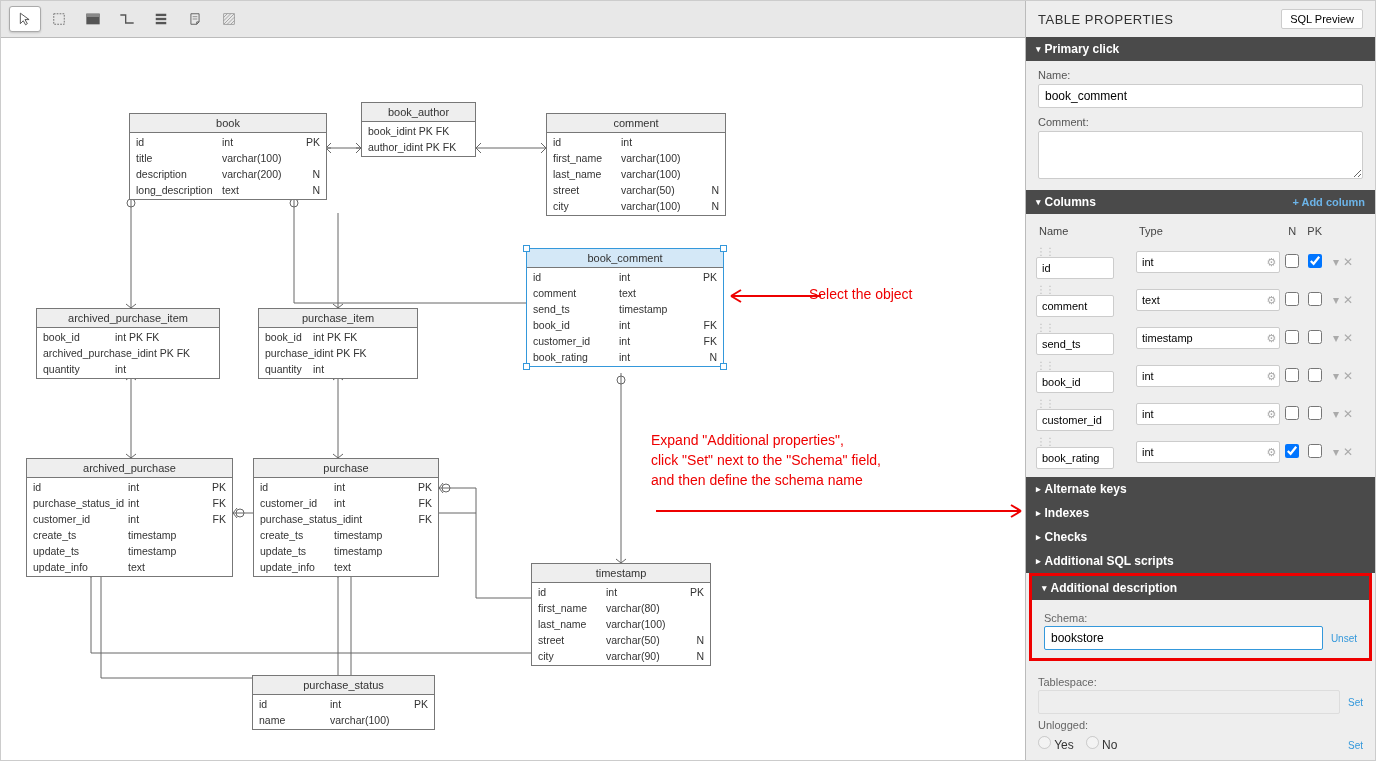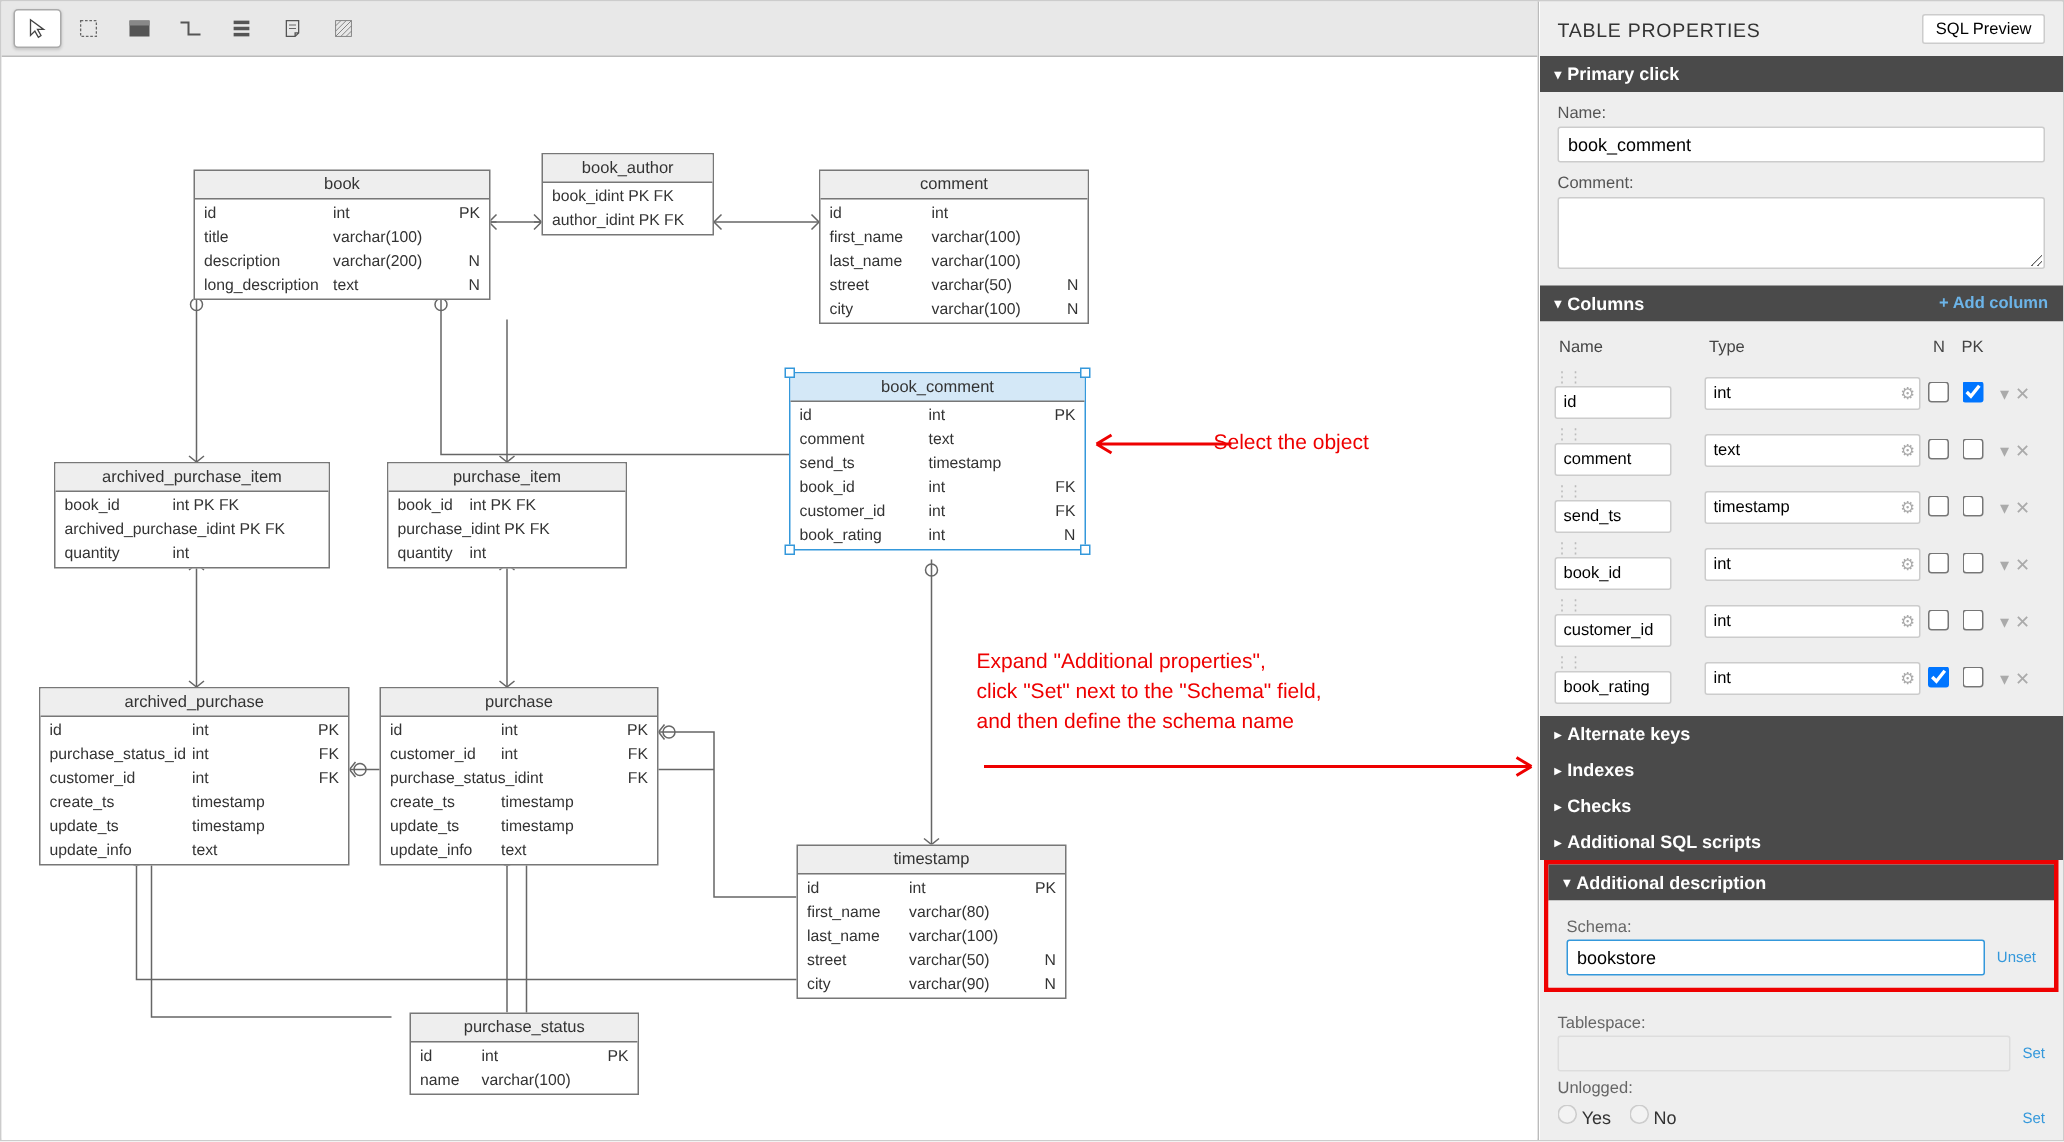--- a/index.html
+++ b/index.html
@@ -388,21 +388,21 @@
               <span class="col-type">varchar(50)</span>
               <span class="col-flags">N</span>
             </div>
             <div class="entity-row">
               <span class="col-name">city</span>
               <span class="col-type">varchar(90)</span>
               <span class="col-flags">N</span>
             </div>
           </div>
       </div>
-      <div class="entity" style="left:272px;top:637px;width:153px">
+      <div class="entity" style="left:251px;top:637px;width:183px">
         <div class="entity-title">purchase_status</div>
         <div class="entity-body">
             <div class="entity-row">
               <span class="col-name">id</span>
               <span class="col-type">int</span>
               <span class="col-flags">PK</span>
             </div>
             <div class="entity-row">
               <span class="col-name">name</span>
               <span class="col-type">varchar(100)</span>

